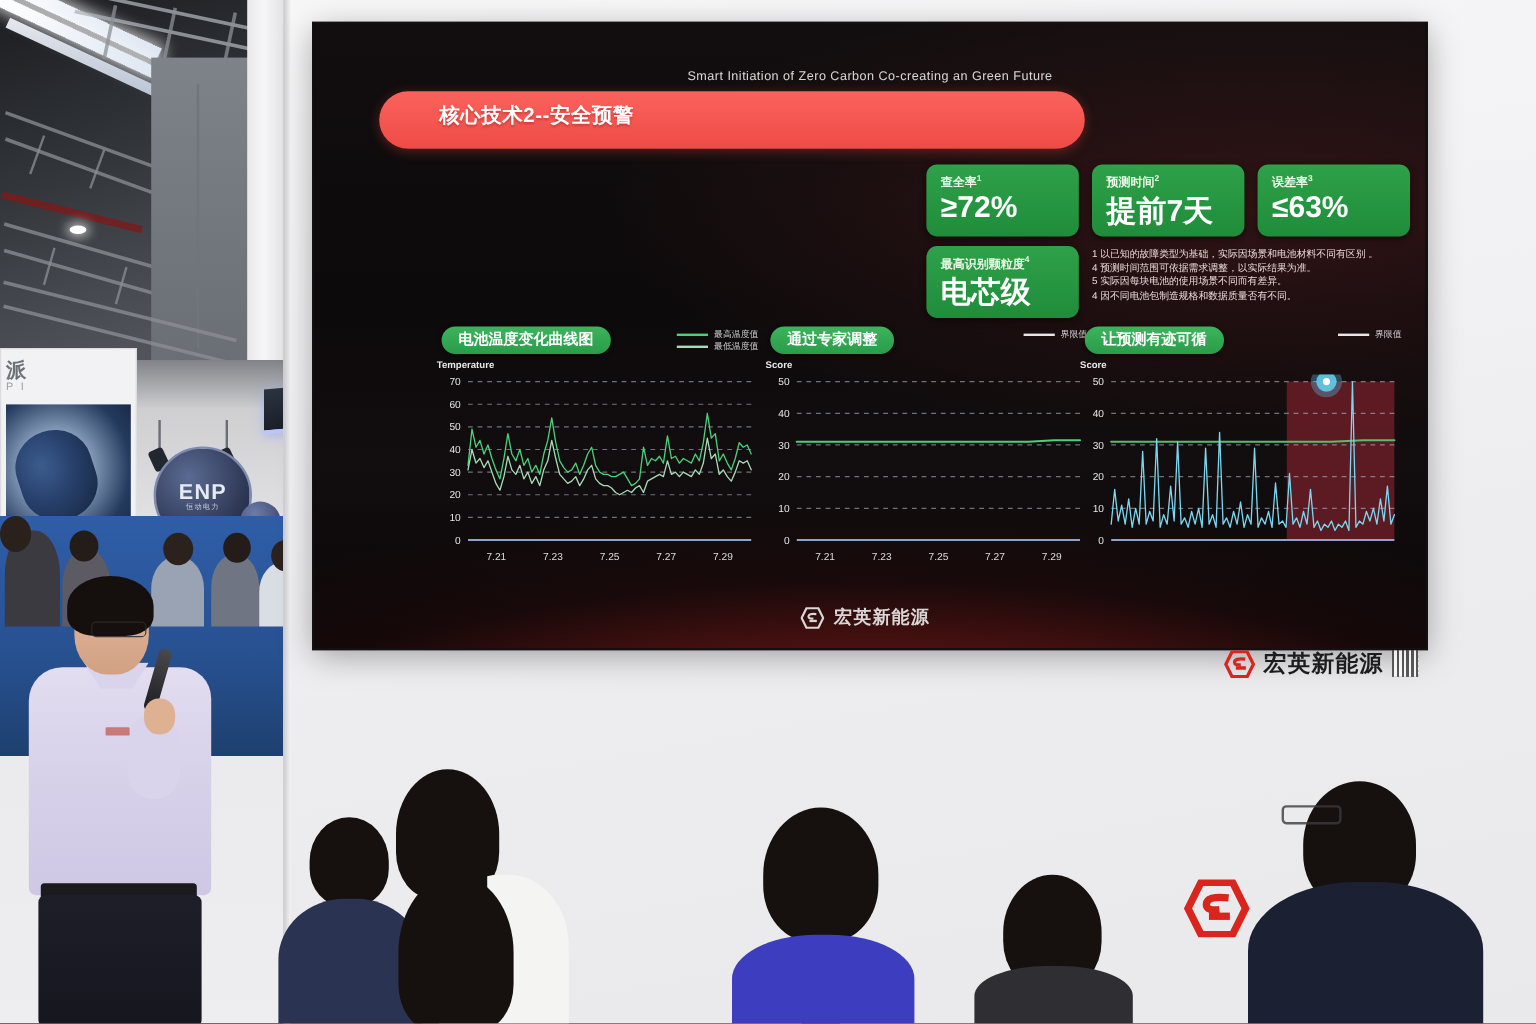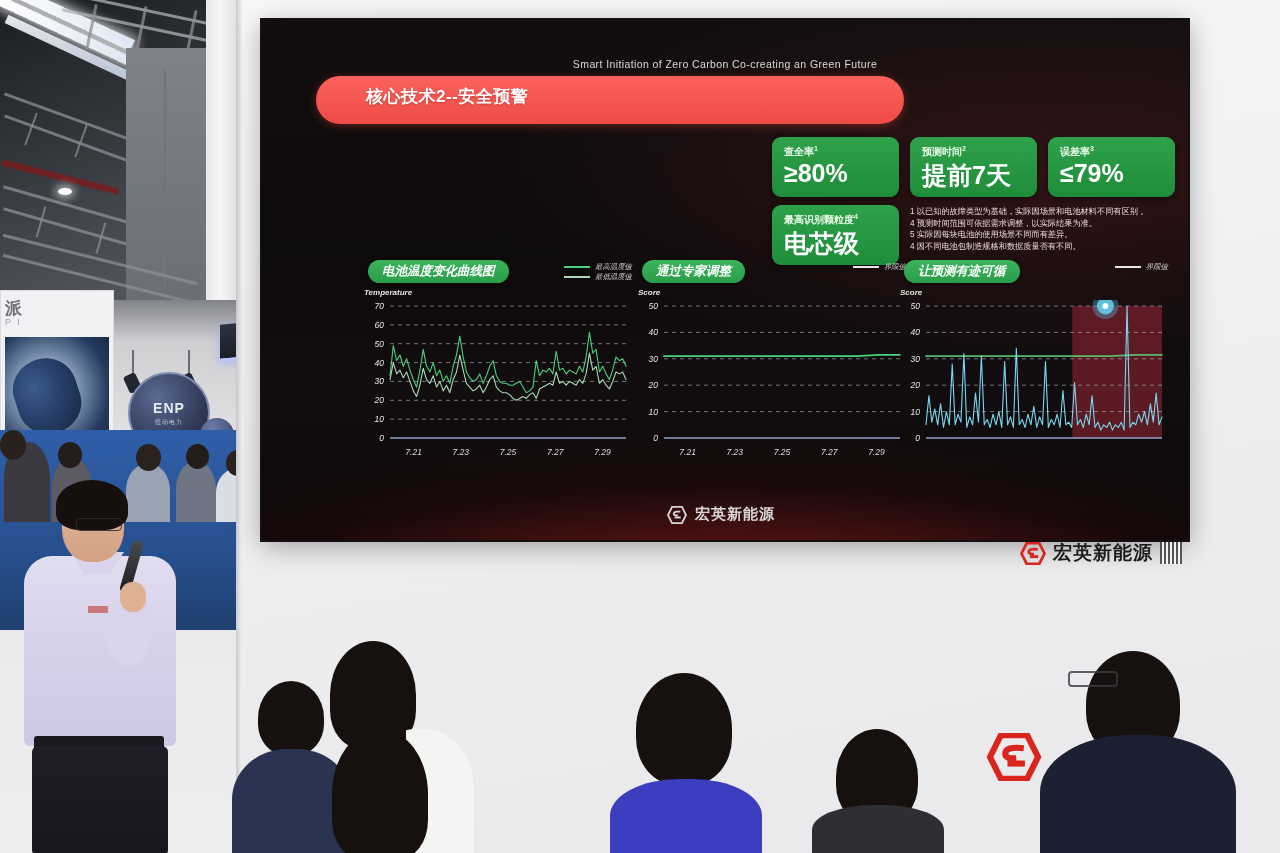--- a/index.html
+++ b/index.html
@@ -24,21 +24,21 @@
       background:radial-gradient(ellipse at 40% 45%,#e8eef6 0%,#8fa5c2 30%,#243a5e 70%,#16243d 100%);}
   .boothL .scr:after{content:"";position:absolute;left:10%;top:18%;width:62%;height:64%;border-radius:50%/40%;
       background:radial-gradient(ellipse at 35% 35%,#4a6punct 0%,#2b4straight 0%,#27406b 40%,#16263f 100%);
       background:radial-gradient(ellipse at 35% 35%,#3c5c8d 0%,#27406b 45%,#15233a 100%);transform:rotate(-18deg);}
   .boothL .cn{position:absolute;left:4px;top:6px;font-size:17px;color:#6d7178;font-weight:bold;letter-spacing:1px;}
   .boothL .cn2{position:absolute;left:4px;top:26px;font-size:9px;color:#9aa0a8;letter-spacing:2px;}
 
   .enpBooth{position:absolute;left:112px;top:300px;width:140px;height:170px;}
   .enpRing{position:absolute;left:16px;top:72px;width:78px;height:78px;border-radius:50%;
       background:radial-gradient(circle at 35% 30%,#5a6a92,#2b3450 70%,#1b2134);border:2px solid #7e8bb0;}
-  .enpRing .t1{position:absolute;left:0;right:0;top:26px;text-align:center;font-size:14px;color:#e6eaf4;font-weight:bold;letter-spacing:1px;}
+  .enpRing .t1{position:absolute;left:0;right:0;top:26px;text-align:center;font-size:18px;color:#e6eaf4;font-weight:bold;letter-spacing:1px;}
   .enpRing .t2{position:absolute;left:0;right:0;top:44px;text-align:center;font-size:6px;color:#c3c9db;letter-spacing:1px;}
   .enpBall{position:absolute;left:88px;top:118px;width:34px;height:34px;border-radius:50%;
       background:radial-gradient(circle at 35% 30%,#6d7cab,#303a5c);}
   .canopy{position:absolute;left:108px;top:18px;width:152px;height:34px;
       background:linear-gradient(180deg,#2c3340,#1a1f29);border-bottom:3px solid #b9c6ff;
       box-shadow:0 2px 10px rgba(140,160,255,.55);transform:skewY(-5deg);}
   .spot{position:absolute;width:13px;height:18px;background:#22262e;border-radius:3px;}
   .spotrod{position:absolute;width:2px;background:#6a6e76;}
 
   .boothR{position:absolute;right:0;top:255px;width:82px;height:250px;overflow:hidden;}
@@ -90,21 +90,21 @@
   .kpi .val{position:absolute;left:12px;top:22px;color:#fff;font-size:25px;font-weight:bold;letter-spacing:0px;}
   #kpi1{left:510px;top:117px;width:127px;height:60px;}
   #kpi2{left:648px;top:117px;width:127px;height:60px;}
   #kpi3{left:786px;top:117px;width:127px;height:60px;}
   #kpi4{left:510px;top:185px;width:127px;height:60px;}
 
   .notes{position:absolute;left:648px;top:186px;width:268px;color:#ead9d9;font-size:8.2px;line-height:11.6px;}
   .notes div{white-space:nowrap;}
 
   
-  .chart{position:absolute;top:240px;width:272px;height:212px;font-style:italic;}
+  .chart{position:absolute;top:252px;width:272px;height:212px;}
   #chart1{left:98px;} #chart2{left:372px;} #chart3{left:634px;}
   .chTitle{position:absolute;left:8px;top:0;height:23px;padding:0 14px;border-radius:12px;
       background:linear-gradient(180deg,#3bb45c,#2a9c49);color:#fff;font-size:12.5px;font-weight:bold;
       display:flex;align-items:center;box-shadow:0 1px 4px rgba(0,0,0,.4);}
   .legend{position:absolute;right:0;top:2px;font-size:7.4px;color:#cfcfcf;}
   .legend .row{display:flex;align-items:center;gap:5px;height:10px;}
   .legend .sw{display:inline-block;width:26px;height:2px;background:#4cd07a;}
   .legend .sw.dim{background:#a9d9b6;}
   .legend .sw.wht{background:#e7e7e7;}
   .axlabel{position:absolute;left:4px;top:28px;color:#e8e8e8;font-size:8px;font-weight:bold;}
@@ -233,29 +233,29 @@
 
     <div class="eyebrow">Smart Initiation of Zero Carbon Co-creating an Green Future</div>
 
     <div class="titleBar">
       <span>核心技术2--安全预警</span>
     </div>
 
 
     <div class="kpi" id="kpi1">
       <div class="lab"><span>查全率</span><sup>1</sup></div>
-      <div class="val">≥80%</div>
+      <div class="val">≥72%</div>
     </div>
     <div class="kpi" id="kpi2">
       <div class="lab"><span>预测时间</span><sup>2</sup></div>
       <div class="val">提前7天</div>
     </div>
     <div class="kpi" id="kpi3">
       <div class="lab"><span>误差率</span><sup>3</sup></div>
-      <div class="val">≤79%</div>
+      <div class="val">≤63%</div>
     </div>
     <div class="kpi" id="kpi4">
       <div class="lab"><span>最高识别颗粒度</span><sup>4</sup></div>
       <div class="val">电芯级</div>
     </div>
 
     <div class="notes">
       <div>1 以已知的故障类型为基础，实际因场景和电池材料不同有区别 。</div>
       <div>4 预测时间范围可依据需求调整，以实际结果为准。</div>
       <div>5 实际因每块电池的使用场景不同而有差异。</div>

